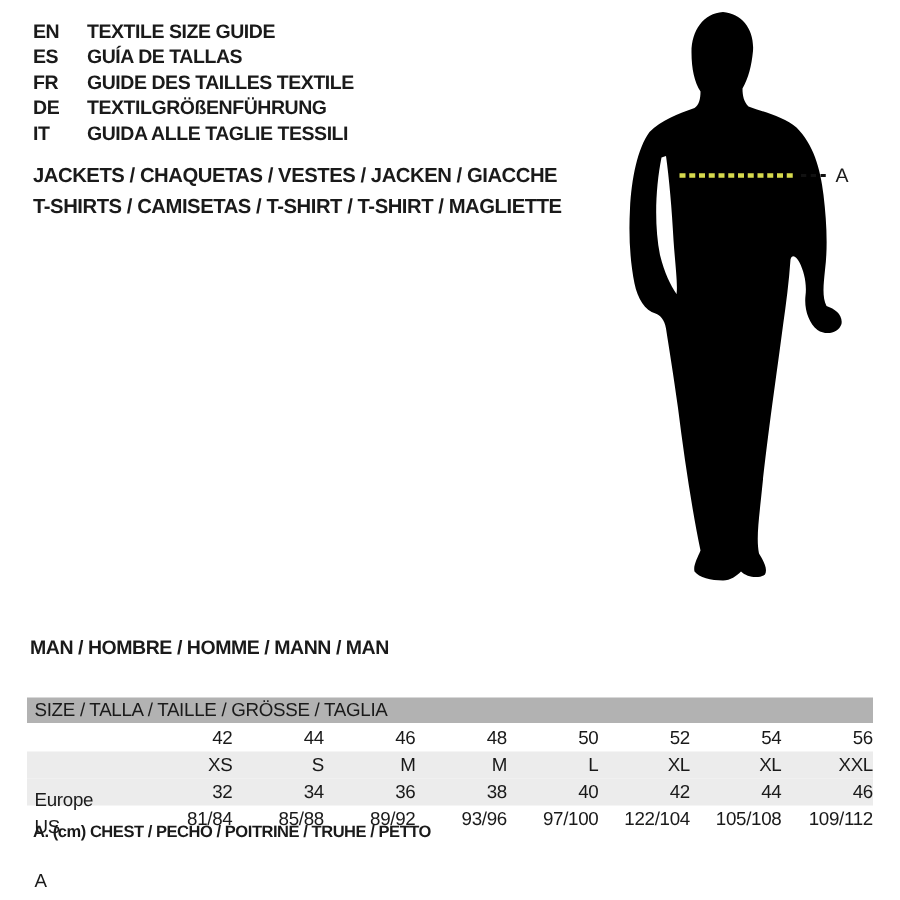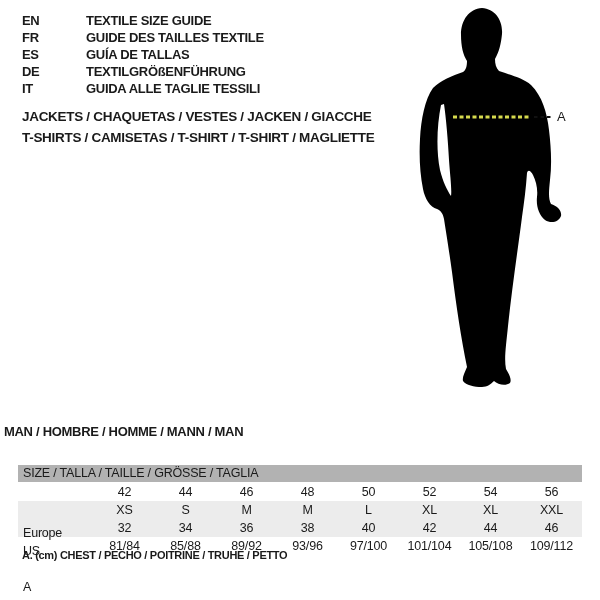--- a/index.html
+++ b/index.html
@@ -8,21 +8,21 @@
     width: 600px;
     height: 600px;
     background: #ffffff;
     font-family: "Liberation Sans", sans-serif;
     color: var(--text, #1a1a1a);
     overflow: hidden;
   }
 
   
   .lang-list { position: absolute; left: 22px; top: 12px; }
-  .lang-row { display: flex; height: 17px; line-height: 17px; gap: 28px; }
+  .lang-row { display: flex; height: 17px; line-height: 17px; }
   .lang-code {
     width: 36px; font-size: 13px; font-weight: 700; letter-spacing: -0.3px;
   }
   .lang-label { font-size: 13px; font-weight: 700; letter-spacing: -0.3px; }
 
   
   .product-lines { position: absolute; left: 22px; top: 106px; }
   .product-line {
     font-size: 13.5px; font-weight: 700; letter-spacing: -0.3px;
     line-height: 21px; white-space: nowrap;
@@ -30,59 +30,59 @@
 
   
   .figure-svg { position: absolute; left: 400px; top: 0; width: 200px; height: 400px; }
   .measure-label {
     position: absolute; left: 557px; top: 109px;
     font-size: 13px; font-weight: 400; letter-spacing: -0.2px;
   }
 
   
   .section-title {
-    position: absolute; left: 4px; top: 424px;
+    position: absolute; left: 20px; top: 424px;
     font-size: 13px; font-weight: 700; letter-spacing: -0.3px; white-space: nowrap;
   }
 
   
   .size-table { position: absolute; left: 18px; top: 465px; width: 564px; }
   .t-header {
     height: 17px; line-height: 17px; background: var(--header_bg, #b2b2b2);
     font-size: 12.5px; letter-spacing: -0.2px; padding-left: 5px;
     margin-bottom: 1px; box-sizing: border-box;
   }
   .t-row { display: flex; height: 18px; line-height: 18px; font-size: 12.5px; letter-spacing: -0.2px; }
   .t-row.shaded { background: var(--shaded_row_bg, #ececec); }
   .t-label { width: 76px; padding-left: 5px; box-sizing: border-box; margin-top: 41px; }
-  .t-cell { flex: 1; text-align: center; }
+  .t-cell { flex: 1; text-align: right; }
 
   
   .footnote {
     position: absolute; left: 22px; top: 549px;
     font-size: 11px; font-weight: 700; letter-spacing: -0.3px; white-space: nowrap;
   }
 </style>
 </head>
 <body>
 
 <div class="canvas">
 
   <div class="lang-list">
     <div class="lang-row">
       <span class="lang-code">EN</span>
       <span class="lang-label">TEXTILE SIZE GUIDE</span>
     </div>
     <div class="lang-row">
+      <span class="lang-code">ES</span>
+      <span class="lang-label">GUÍA DE TALLAS</span>
+    </div>
+    <div class="lang-row">
       <span class="lang-code">FR</span>
       <span class="lang-label">GUIDE DES TAILLES TEXTILE</span>
-    </div>
-    <div class="lang-row">
-      <span class="lang-code">ES</span>
-      <span class="lang-label">GUÍA DE TALLAS</span>
     </div>
     <div class="lang-row">
       <span class="lang-code">DE</span>
       <span class="lang-label">TEXTILGRÖßENFÜHRUNG</span>
     </div>
     <div class="lang-row">
       <span class="lang-code">IT</span>
       <span class="lang-label">GUIDA ALLE TAGLIE TESSILI</span>
     </div>
   </div>
@@ -178,21 +178,21 @@
       <span class="t-cell">46</span>
     </div>
 
     <div class="t-row">
       <span class="t-label">A</span>
       <span class="t-cell">81/84</span>
       <span class="t-cell">85/88</span>
       <span class="t-cell">89/92</span>
       <span class="t-cell">93/96</span>
       <span class="t-cell">97/100</span>
-      <span class="t-cell">101/104</span>
+      <span class="t-cell">122/104</span>
       <span class="t-cell">105/108</span>
       <span class="t-cell">109/112</span>
     </div>
   </div>
 
   <div class="footnote">A. (cm) CHEST / PECHO / POITRINE / TRUHE / PETTO</div>
 
 </div>
 
 </body></html>

